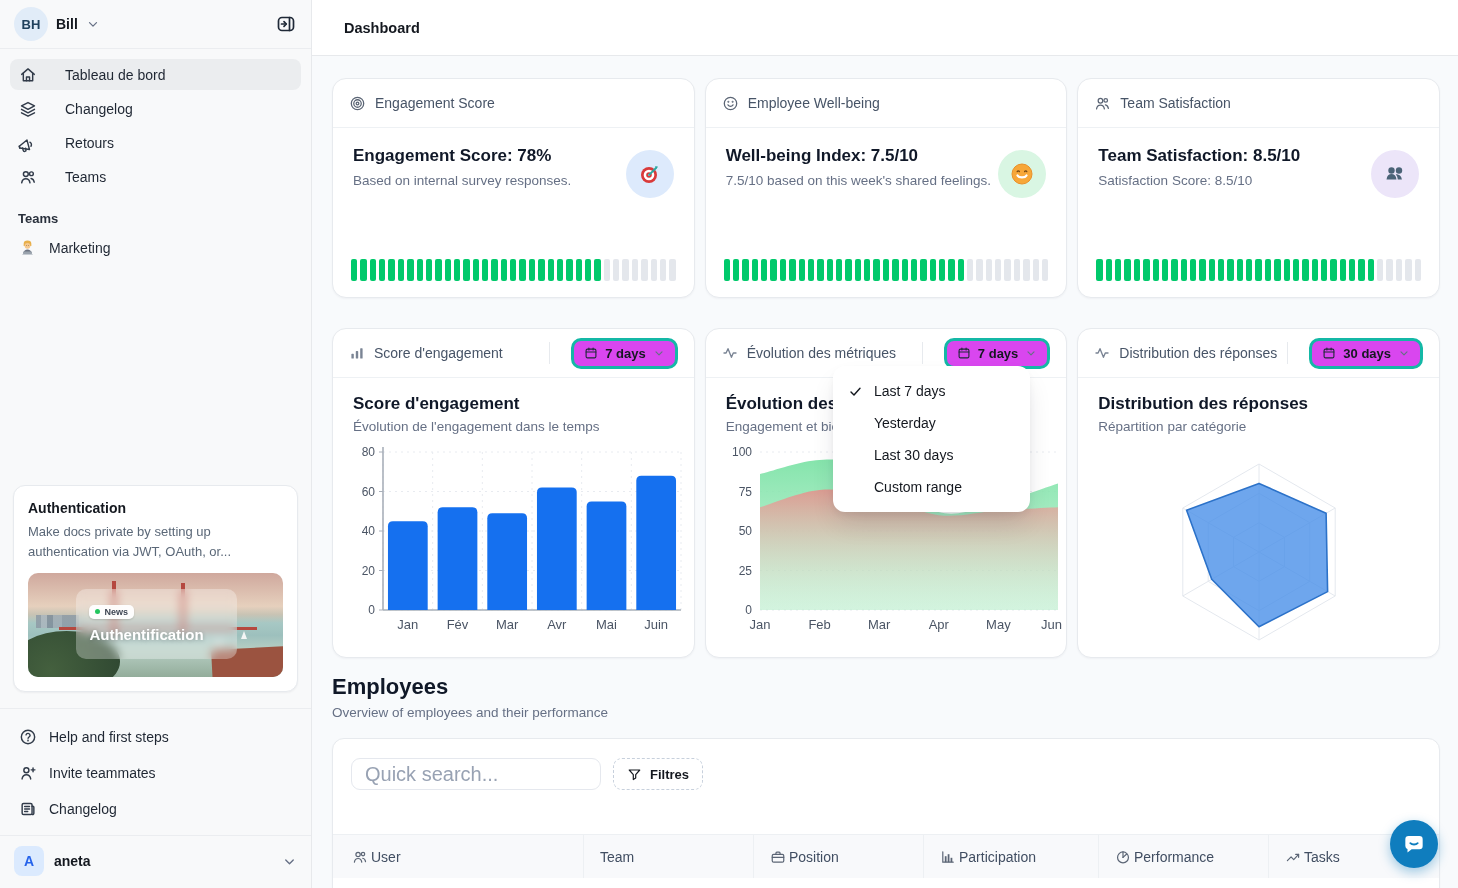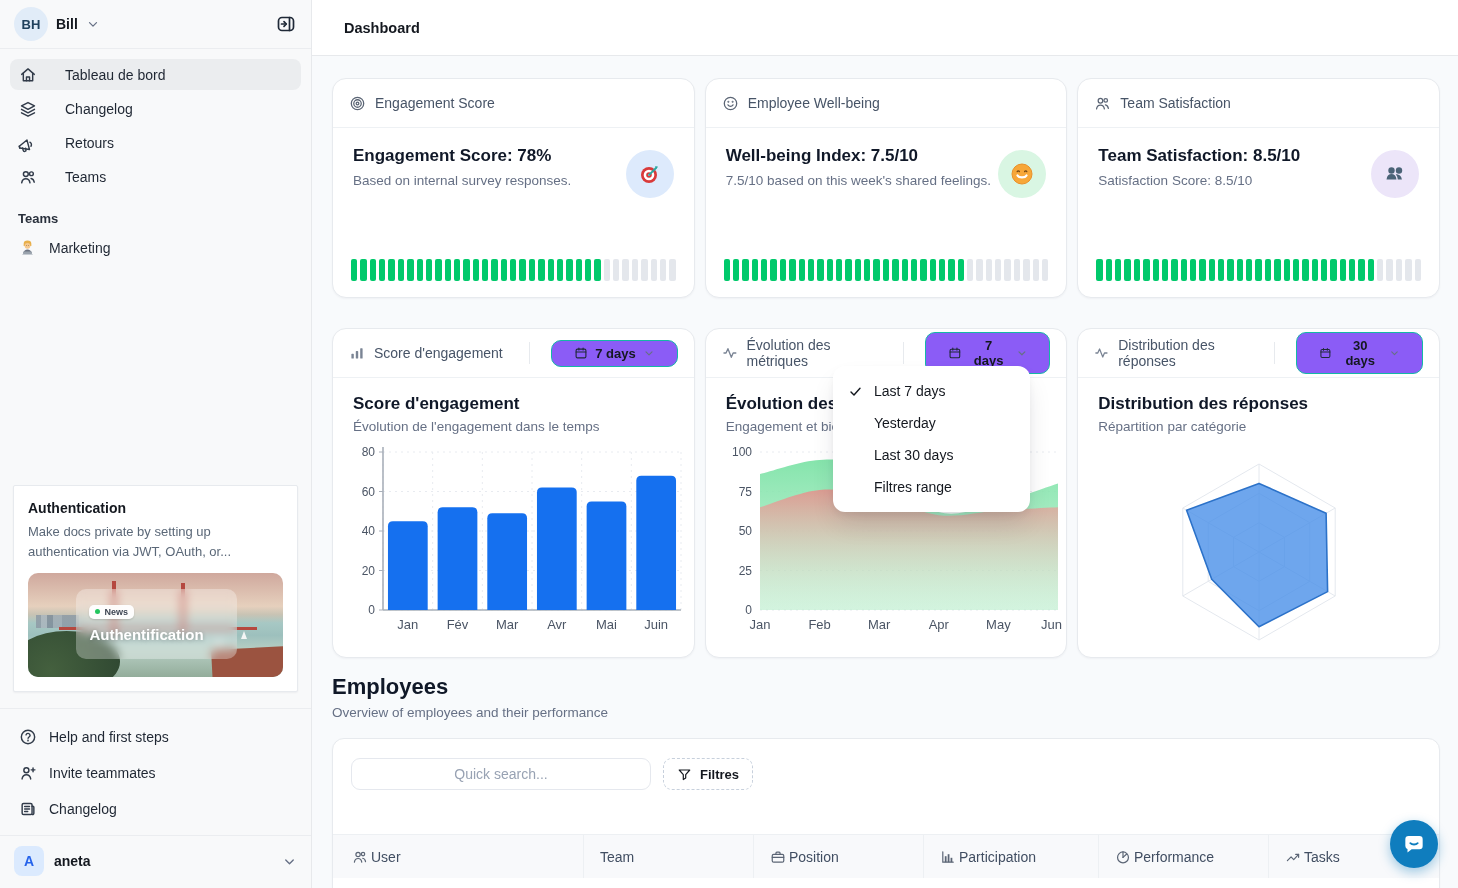--- a/index.html
+++ b/index.html
@@ -13,21 +13,21 @@
   .ws-avatar { width:34px; height:34px; border-radius:50%; background:#e1ecf8; color:#20415c; font-size:13px; font-weight:700; display:flex; align-items:center; justify-content:center; }
   .ws-name { font-size:14px; font-weight:700; color:#14181f; }
   .collapse-btn { margin-left:auto; background:none; border:none; cursor:pointer; display:flex; padding:2px; }
   .sb-nav { padding:10px 10px 0; }
   .nav-item { display:flex; align-items:center; gap:28px; height:31px; padding:0 8px; border-radius:8px; font-size:14px; color:#1f2733; margin-bottom:3px; cursor:pointer; }
   .nav-item.active { background:#ebedef; font-weight:400; }
   .nico { width:19px; height:19px; display:flex; align-items:center; justify-content:center; flex-shrink:0; }
   .sb-section { padding:16px 18px 6px; font-size:13px; font-weight:600; color:#2a313c; }
   .team-item { display:flex; align-items:center; gap:12px; height:32px; padding:0 18px; font-size:14px; color:#1f2733; cursor:pointer; }
 
-  .promo { margin:auto 13px 16px; background:#fff; border:1px solid #e7eaee; border-radius:2px; padding:14px; box-shadow:0 1px 2px rgba(16,24,40,.05); cursor:pointer; }
+  .promo { margin:auto 13px 16px; background:#fff; border:1px solid #e7eaee; border-radius:12px; padding:14px; box-shadow:0 1px 2px rgba(16,24,40,.05); cursor:pointer; }
   .promo-title { font-size:14px; font-weight:700; color:#14181f; }
   .promo-desc { font-size:13px; color:#5b6878; line-height:1.5; margin-top:6px; }
   .art { position:relative; height:104px; border-radius:10px; overflow:hidden; margin-top:12px;
          background:linear-gradient(180deg,#cfa89d 0%,#e6d0bd 32%,#c8c3b4 40%,#a7c8c4 48%,#9dc0bd 60%,#b7cec3 74%,#93ad9b 100%); }
   .art-city { position:absolute; left:3%; top:40%; width:17%; height:13%; background:linear-gradient(90deg,#8d9aa5 0 12%,#aab5bd 12% 25%,#7e8c99 25% 40%,#9fabb4 40% 60%,#8d9aa5 60% 100%); opacity:.85; }
   .art-t1 { position:absolute; left:33%; top:8%; width:4px; height:52%; background:#b5483f; }
   .art-t2 { position:absolute; left:60%; top:10%; width:4px; height:48%; background:#b5483f; }
   .art-deck { position:absolute; left:12%; top:52%; width:78%; height:3px; background:#b5483f; }
   .art-bush { position:absolute; left:-6%; bottom:-14%; width:42%; height:58%; background:radial-gradient(circle at 35% 65%,#44603e,#2e4631); border-radius:50%; }
   .art-bldg { position:absolute; right:-2%; bottom:-8%; width:30%; height:36%; background:#9b5340; transform:rotate(-3deg); border-radius:3px; }
@@ -49,21 +49,21 @@
   main { flex:1; min-width:0; display:flex; flex-direction:column; background:#f8fafc; }
   .topbar { height:56px; flex-shrink:0; background:#fff; border-bottom:1px solid #e7e9ec; display:flex; align-items:center; padding:0 32px; }
   .topbar-title { font-size:14.5px; font-weight:600; color:#14181f; }
   .content { flex:1; padding:22px 18px 0 20px; overflow:hidden; }
   .cards-row { display:flex; gap:10px; }
   .card { flex:1; background:#fff; border:1px solid #e7eaee; border-radius:14px; box-shadow:0 1px 2px rgba(16,24,40,.04); display:flex; flex-direction:column; overflow:hidden; min-width:0; }
   .stat-card { height:220px; }
   .chart-card { height:330px; margin-top:30px; }
   .card-head { height:49px; flex-shrink:0; display:flex; align-items:center; gap:9px; padding:0 16px; border-bottom:1px solid #eef1f4; font-size:14px; color:#475467; }
   .head-spacer { margin-left:auto; width:1px; height:22px; background:#e7eaee; }
-  .range-btn { display:flex; align-items:center; gap:7px; margin-left:12px; background:#8b5cf6; border:1px solid #14b8a6; border-radius:10px; padding:5px 22px; font-size:13px; font-weight:600; color:#14181f; cursor:pointer; font-family:inherit; }
+  .range-btn { display:flex; align-items:center; gap:7px; margin-left:12px; background:#d946ef; border:3px solid #14b8a6; border-radius:10px; padding:5px 10px; font-size:13px; font-weight:600; color:#14181f; cursor:pointer; font-family:inherit; }
 
   .stat-body { padding:18px 20px 0; display:flex; align-items:flex-start; }
   .stat-texts { flex:1; min-width:0; }
   .stat-title { font-size:17px; font-weight:600; color:#101828; }
   .stat-sub { font-size:13.5px; color:#667085; margin-top:7px; }
   .emoji-circle { width:48px; height:48px; border-radius:50%; display:flex; align-items:center; justify-content:center; flex-shrink:0; margin-top:4px; }
   .spark { display:flex; gap:3px; margin:auto 18px 16px; }
   .spark span { flex:1; height:22px; border-radius:2px; background:#e4e7ec; }
   .spark span.on { background:#00c96b; }
 
@@ -78,21 +78,21 @@
   .dropdown-menu { position:absolute; left:833px; top:366px; width:197px; background:#fff; border-radius:12px; padding:9px 0; z-index:60;
                    box-shadow:0 4px 8px -2px rgba(16,24,40,.08), 0 14px 28px -6px rgba(16,24,40,.14); }
   .menu-item { display:flex; align-items:center; height:32px; padding:0 15px; font-size:14px; color:#14181f; cursor:pointer; }
   .menu-check { width:26px; display:flex; align-items:center; }
 
   
   .emp-title { font-size:22px; font-weight:700; color:#101828; margin:16px 0 5px; }
   .emp-sub { font-size:13.5px; color:#667085; }
   .table-card { margin-top:18px; background:#fff; border:1px solid #e7eaee; border-radius:12px; box-shadow:0 1px 2px rgba(16,24,40,.04); min-height:260px; }
   .search-row { display:flex; gap:12px; padding:19px 18px 0; }
-  .search-input { width:300px; height:32px; border:1px solid #e5e8ee; border-radius:9px; padding:0 13px; font-size:14px; color:#101828; font-family:inherit; outline:none; background:#fff;text-align:center; }
+  .search-input { width:250px; height:32px; border:1px solid #e5e8ee; border-radius:9px; padding:0 13px; font-size:20px; color:#101828; font-family:inherit; outline:none; background:#fff; }
   .search-input::placeholder { color:#98a2b3; }
   .filter-btn { display:flex; align-items:center; gap:8px; height:32px; padding:0 13px; background:#fff; border:1px dashed #c7d0dc; border-radius:9px; font-size:13px; font-weight:600; color:#14181f; cursor:pointer; font-family:inherit; }
   .table-head { display:grid; grid-template-columns:250px 170px 170px 175px 170px 1fr; margin-top:44px; background:#f8f9fb; border-top:1px solid #edf0f3; }
   .th { display:flex; align-items:center; gap:3px; padding:14px 16px 13px; font-size:14px; color:#414e62; border-left:1px solid #edf0f3; }
   .th:first-child { border-left:none; padding-left:19px; }
 
   
   .chat-fab { position:absolute; right:20px; bottom:20px; width:48px; height:48px; border-radius:50%; border:none; background:#0f7dbe; display:flex; align-items:center; justify-content:center; cursor:pointer; box-shadow:0 4px 12px rgba(15,125,190,.4); z-index:70; }
 
   svg.icon { display:block; }
@@ -680,21 +680,21 @@
     <div class="menu-item">
       <span class="menu-check"></span>
       <span>Yesterday</span>
     </div>
     <div class="menu-item">
       <span class="menu-check"></span>
       <span>Last 30 days</span>
     </div>
     <div class="menu-item">
       <span class="menu-check"></span>
-      <span>Filtres range</span>
+      <span>Custom range</span>
     </div>
   </div>
 
   <button class="chat-fab">
     <svg class="icon" width="26" height="26" viewBox="0 0 24 24">
         <path d="M7 4.5h10a3 3 0 0 1 3 3v6.4a3 3 0 0 1-3 3H9.8L6 19.8v-2.9h.2A3.2 3.2 0 0 1 4 13.9V7.5a3 3 0 0 1 3-3z" fill="#fff"></path>
         <path d="M8.6 11.2c1.6 1.7 5.2 1.7 6.8 0" stroke="#0f7dbe" stroke-width="1.7" fill="none" stroke-linecap="round"></path>
       </svg>
   </button>
 

